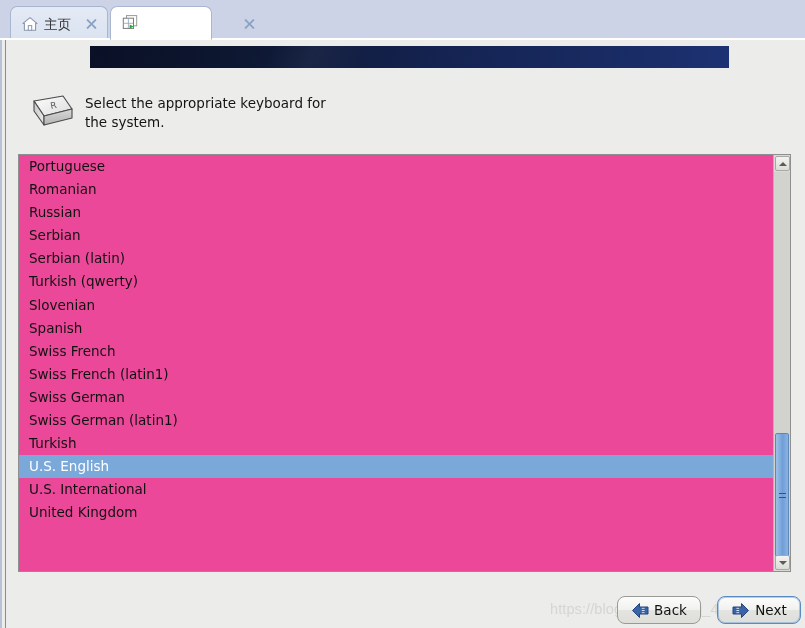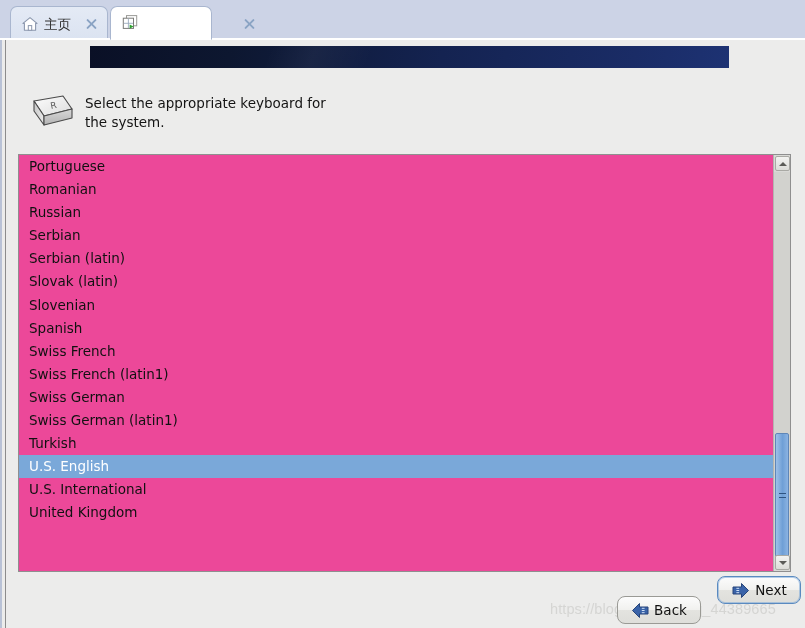--- a/index.html
+++ b/index.html
@@ -251,21 +251,21 @@
     justify-content: center;
     font-size: 13.5px;
     color: #111;
     cursor: pointer;
   }
   #back-btn {
     left: 615px; top: 556px; width: 84px;
     border: 1px solid #9a9a95;
   }
   #next-btn {
-    left: 715px; top: 536px; width: 84px;
+    left: 715px; top: 556px; width: 84px;
     border: 1px solid #5a8ac0;
     box-shadow: 0 0 0 1px rgba(122,168,217,0.55) inset;
   }
   .navbtn svg { flex: 0 0 auto; }
   #back-btn svg { margin-right: 4px; }
   #next-btn svg { margin-right: 5px; }
   .navbtn span { line-height: 16px; }
 </style>
 </head>
 <body>
@@ -331,21 +331,21 @@
   </div>
 
   <div id="listbox-wrap">
 
     <div id="listbox">
       <div class="list-item">Portuguese</div>
       <div class="list-item">Romanian</div>
       <div class="list-item">Russian</div>
       <div class="list-item">Serbian</div>
       <div class="list-item">Serbian (latin)</div>
-      <div class="list-item">Slovak (latin)</div>
+      <div class="list-item">Turkish (qwerty)</div>
       <div class="list-item">Slovenian</div>
       <div class="list-item">Spanish</div>
       <div class="list-item">Swiss French</div>
       <div class="list-item">Swiss French (latin1)</div>
       <div class="list-item">Swiss German</div>
       <div class="list-item">Swiss German (latin1)</div>
       <div class="list-item">Turkish</div>
       <div class="list-item selected">U.S. English</div>
       <div class="list-item">U.S. International</div>
       <div class="list-item">United Kingdom</div>

